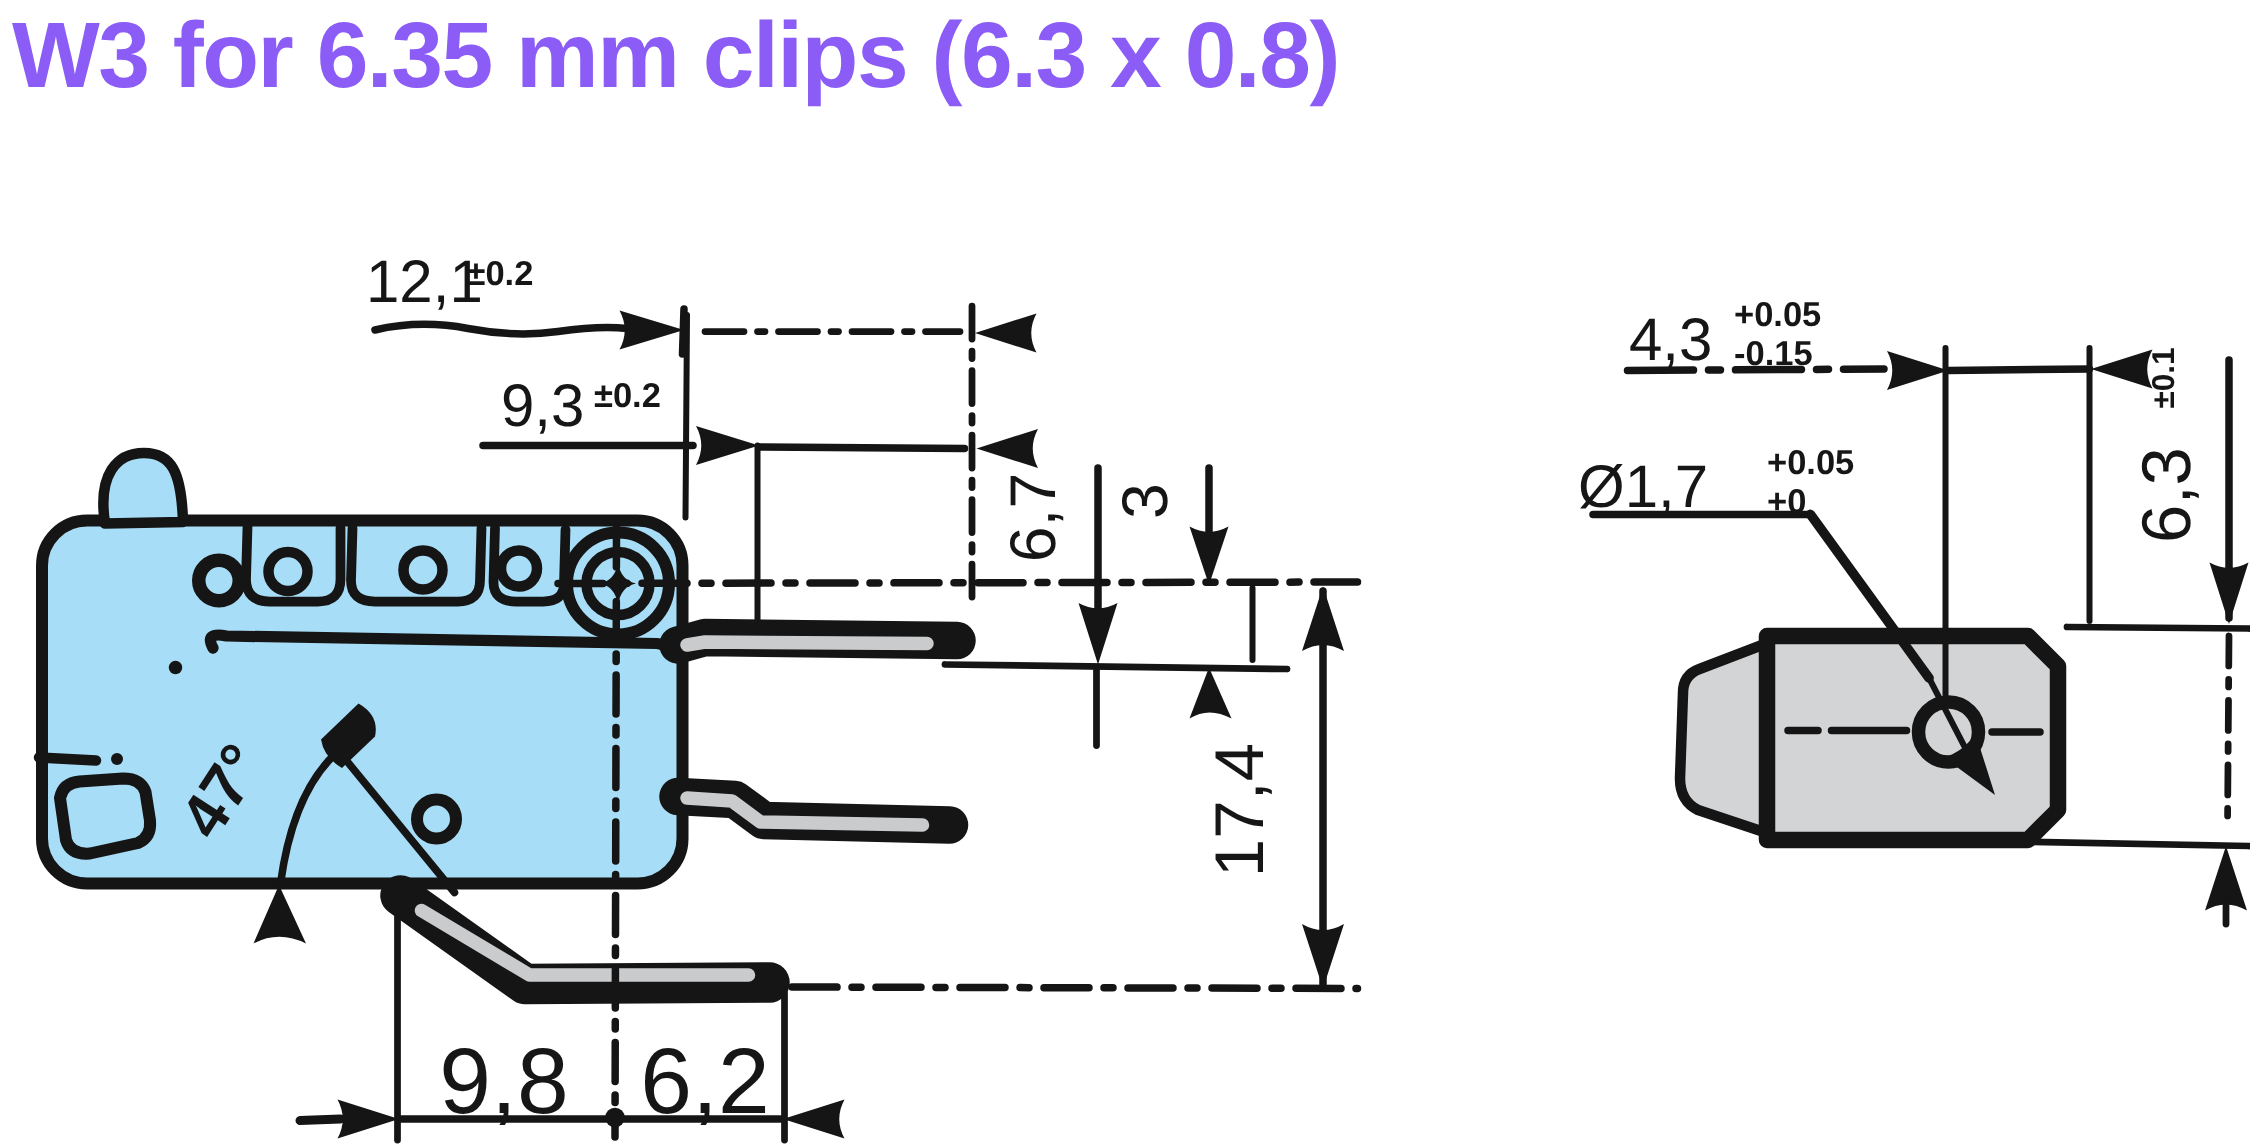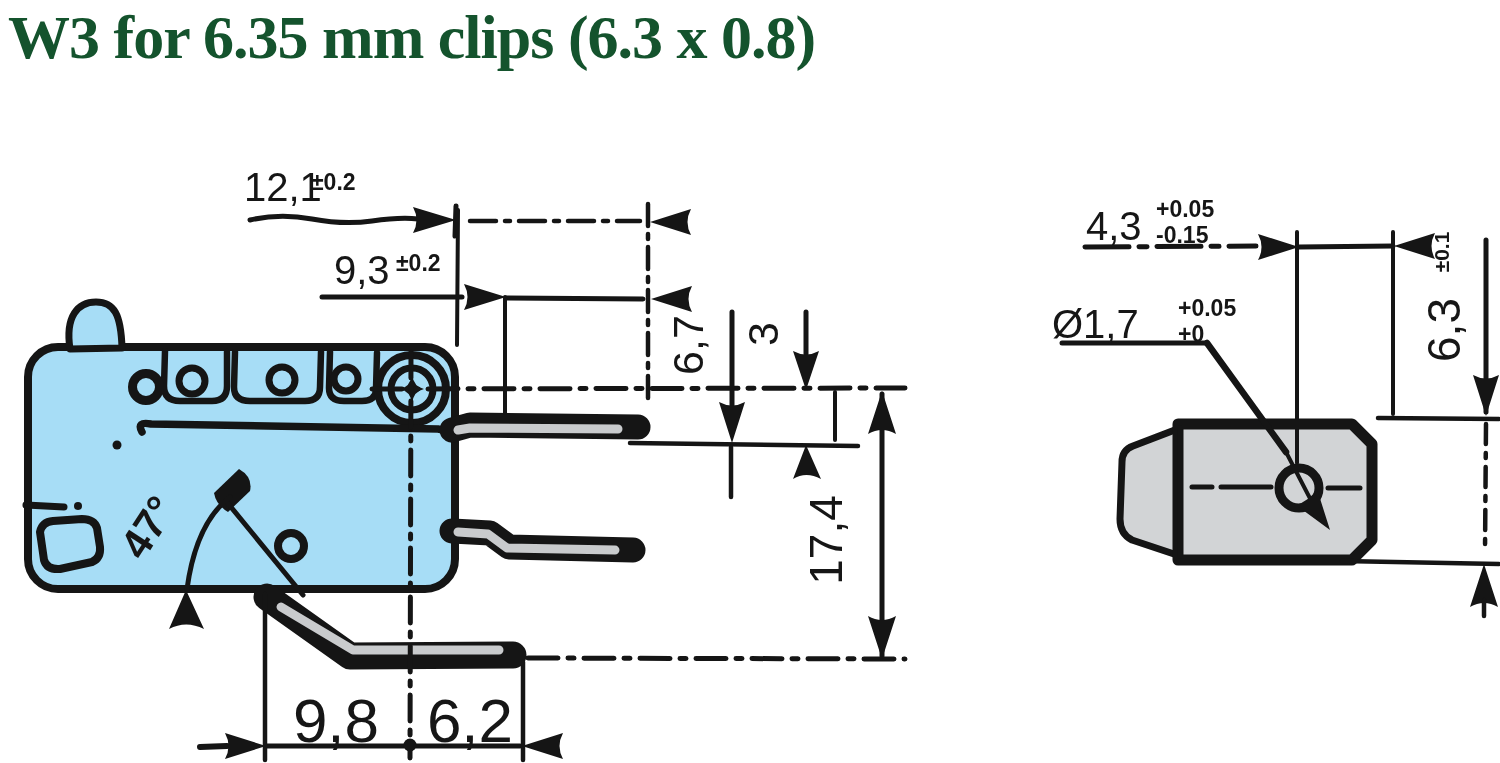--- a/index.html
+++ b/index.html
@@ -1,17 +1,17 @@
 <!DOCTYPE html>
 <html><head>
 <meta charset="utf-8">
 <style>
   html,body{margin:0;padding:0;background:#ffffff;width:1500px;height:763px;overflow:hidden;}
   .stage{position:relative;width:1500px;height:763px;background:#fff;font-family:"Liberation Sans",sans-serif;}
-  .title{position:absolute;left:8px;top:2px;font-size:62px;font-weight:bold;color:#14532d;letter-spacing:-1px;white-space:nowrap;font-family:Liberation Serif, serif;}
+  .title{position:absolute;left:8px;top:2px;font-size:62px;font-weight:bold;color:#8b5cf6;letter-spacing:-1px;white-space:nowrap;}
   svg{position:absolute;left:0;top:0;}
   .ln{stroke:#151515;fill:none;stroke-linecap:round;stroke-linejoin:round;}
   .fillb{fill:#151515;stroke:none;}
   .blue{fill:#a7ddf6;}
   .gray{fill:#d2d4d6;}
   .graycore{stroke:#c9cbcd;fill:none;stroke-linecap:round;stroke-linejoin:round;}
   text{fill:#161616;font-family:"Liberation Sans",sans-serif;}
   .dim{font-size:40px;}
   .dimbig{font-size:62px;}
   .dimrot{font-size:43px;}

